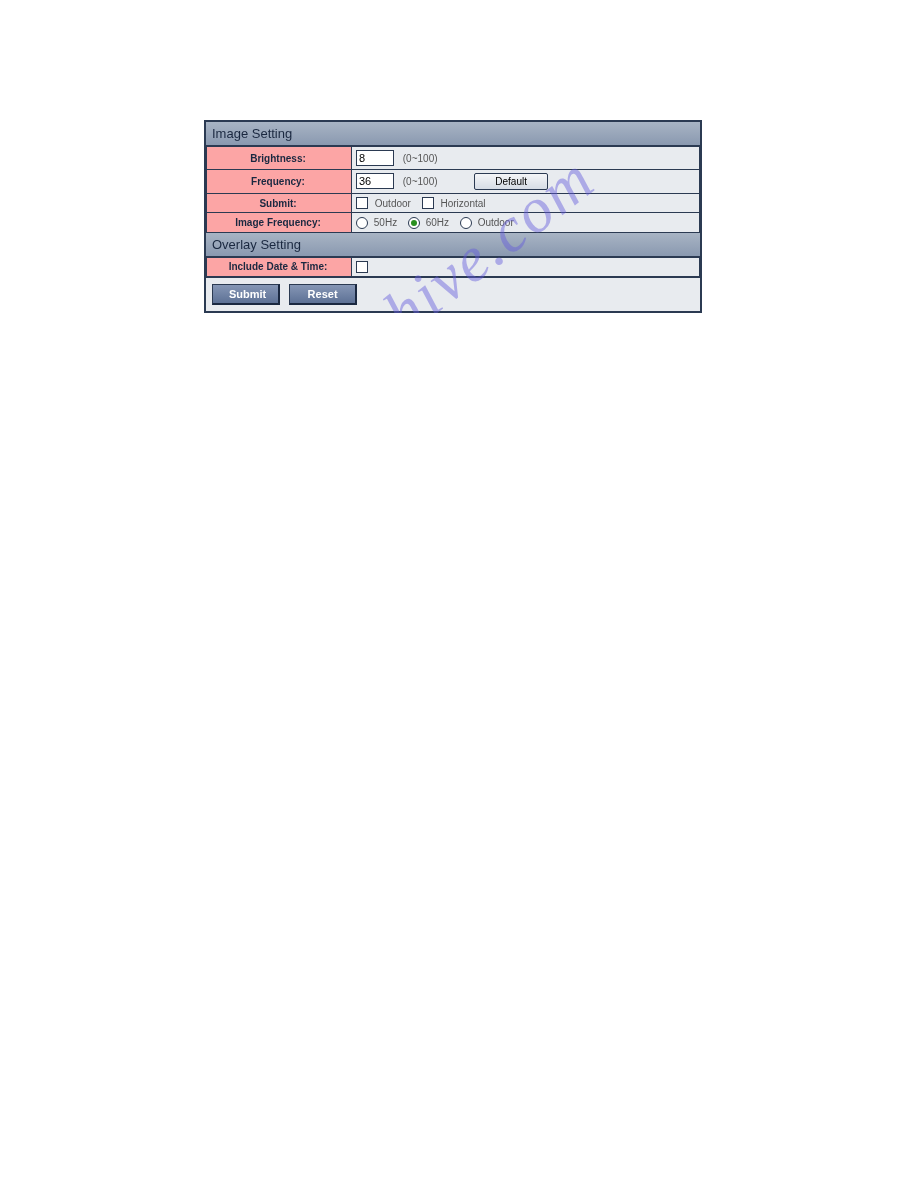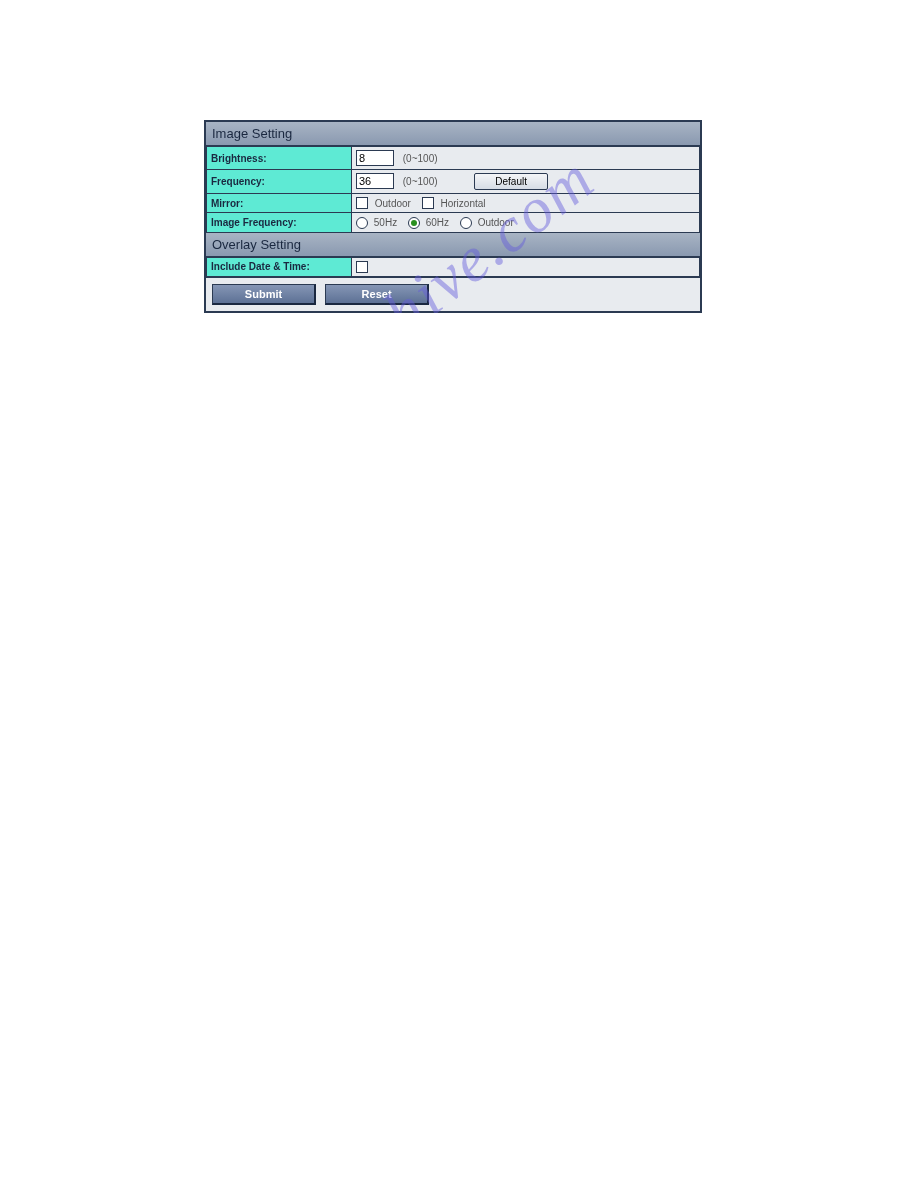--- a/index.html
+++ b/index.html
@@ -29,25 +29,25 @@
     table {
       width: 100%;
       border-collapse: collapse;
     }
     td {
       border: 1px solid #2b3a52;
       padding: 3px 4px;
       vertical-align: middle;
     }
     td.label-cell {
-      background: #5eead4;
+      background: #fca5a5;
       color: #1a2840;
       font-weight: bold;
       font-size: 10px;
-      text-align: left;
+      text-align: center;
       width: 145px;
       padding-right: 6px;
     }
     td.value-cell {
       background: #e8ebef;
       color: #555;
       font-size: 10px;
     }
     input[type="text"] {
       width: 38px;
@@ -114,21 +114,21 @@
     }
     .action-btn {
       background: linear-gradient(to bottom, #8596b5 0%, #5d7195 100%);
       border: 1px solid #2b3a52;
       border-right: 2px solid #1a2840;
       border-bottom: 2px solid #1a2840;
       color: #fff;
       font-weight: bold;
       font-size: 11px;
       padding: 3px 16px;
-      width: 104px;
+      width: 68px;
       cursor: pointer;
       margin-right: 6px;
     }
     .watermark {
       position: absolute;
       top: 280px;
       left: 160px;
       font-size: 64px;
       color: rgba(100, 90, 220, 0.45);
       font-style: italic;
@@ -156,21 +156,21 @@
     </tr>
     <tr>
       <td class="label-cell">Frequency:</td>
       <td class="value-cell">
         <input type="text" value="36" style="">
         <span class="hint">(0~100)</span>
         <button class="default-btn">Default</button>
       </td>
     </tr>
     <tr>
-      <td class="label-cell">Mirror:</td>
+      <td class="label-cell">Submit:</td>
       <td class="value-cell">
         <span class="checkbox"></span>
         <span class="opt-label">Outdoor</span>
         <span class="checkbox"></span>
         <span class="opt-label">Horizontal</span>
       </td>
     </tr>
     <tr>
       <td class="label-cell">Image Frequency:</td>
       <td class="value-cell">

